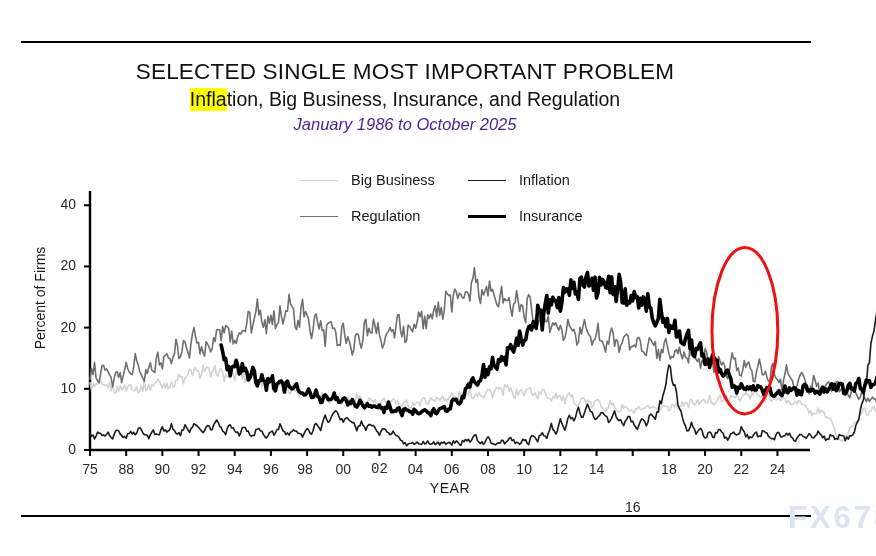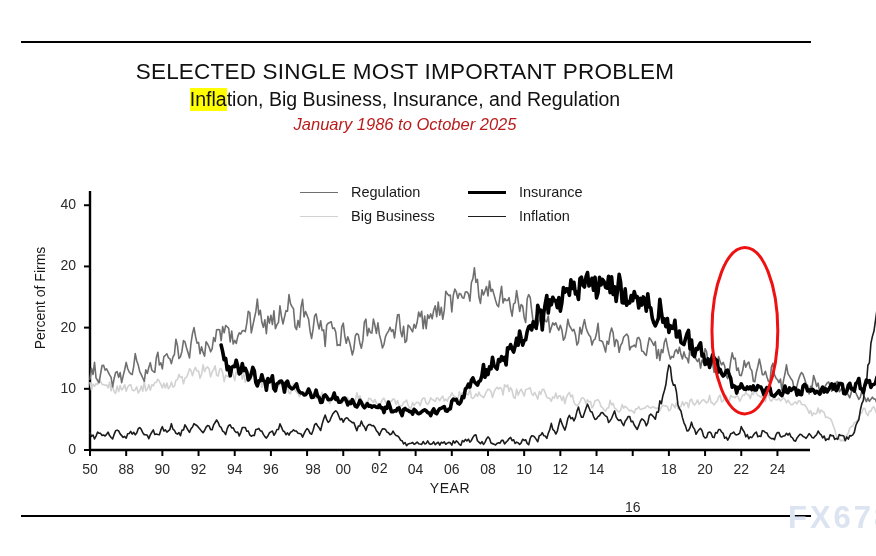--- a/index.html
+++ b/index.html
@@ -55,21 +55,21 @@
   }
   #subtitle .hl {
     background: #ffff00;
     padding: 0 0 1px 0;
   }
   #date-range {
     font-size: 16.5px;
     font-style: italic;
     line-height: 22px;
     margin-top: 1px;
-    color: #b91c1c;
+    color: #4c1d95;
     white-space: nowrap;
   }
 
   #legend {
     position: absolute;
     left: 300px;
     top: 168px;
     width: 320px;
   }
   .legend-row {
@@ -157,38 +157,38 @@
   <div class="rule" id="rule-top"></div>
   <div class="rule" id="rule-bottom"></div>
 
   <div id="title-block">
     <div id="main-title">SELECTED SINGLE MOST IMPORTANT PROBLEM</div>
     <div id="subtitle"><span class="hl">Infla</span><span>tion, Big Business, Insurance, and Regulation</span></div>
     <div id="date-range">January 1986 to October 2025</div>
   </div>
 
   <div id="legend">
+    <div class="legend-row">
+      <div class="legend-item col1">
+        <span class="legend-swatch" style="border-top:1.6px solid #d2d2d2;"></span>
+        <span class="legend-label">Big Business</span>
+      </div>
+      <div class="legend-item">
+        <span class="legend-swatch" style="border-top:1.6px solid #1c1c1c;"></span>
+        <span class="legend-label">Inflation</span>
+      </div>
+    </div>
     <div class="legend-row" style="margin-top:12px;">
       <div class="legend-item col1">
         <span class="legend-swatch" style="border-top:1.6px solid #6f6f6f;"></span>
         <span class="legend-label">Regulation</span>
       </div>
       <div class="legend-item">
         <span class="legend-swatch" style="border-top:3.6px solid #000000;"></span>
         <span class="legend-label">Insurance</span>
-      </div>
-    </div>
-    <div class="legend-row">
-      <div class="legend-item col1">
-        <span class="legend-swatch" style="border-top:1.6px solid #d2d2d2;"></span>
-        <span class="legend-label">Big Business</span>
-      </div>
-      <div class="legend-item">
-        <span class="legend-swatch" style="border-top:1.6px solid #1c1c1c;"></span>
-        <span class="legend-label">Inflation</span>
       </div>
     </div>
   </div>
 
   <div id="chart-area">
     <svg id="plot-svg" width="876" height="556" viewBox="0 0 876 556" style="position:absolute;left:0;top:0;">
         <line x1="90" y1="191" x2="90" y2="450" stroke="#000" stroke-width="2.4"></line>
         <line x1="90" y1="450" x2="810" y2="450" stroke="#000" stroke-width="2.4"></line>
         <line x1="84" y1="450" x2="90" y2="450" stroke="#000" stroke-width="2"></line>
         <line x1="84" y1="388.8095238095238" x2="90" y2="388.8095238095238" stroke="#000" stroke-width="2"></line>
@@ -222,27 +222,27 @@
         <ellipse cx="744.8743718592981" cy="330.67857142857144" rx="32.92462311557678" ry="83.21904761904761" fill="none" stroke="#ee1111" stroke-width="3"></ellipse>
       </svg>
     <div id="y-axis-title">Percent of Firms</div>
     <div id="x-axis-title">YEAR</div>
     <div id="tick-labels">
         <div class="tick-label-y" style="left: 42px; top: 441px;">0</div>
         <div class="tick-label-y" style="left: 42px; top: 379.81px;">10</div>
         <div class="tick-label-y" style="left: 42px; top: 318.619px;">20</div>
         <div class="tick-label-y" style="left: 42px; top: 257.429px;">20</div>
         <div class="tick-label-y" style="left: 42px; top: 196.238px;">40</div>
-        <div class="tick-label-x" style="left: 73px; top: 461px;">50</div>
+        <div class="tick-label-x" style="left: 73px; top: 461px;">75</div>
         <div class="tick-label-x" style="left: 109.181px; top: 461px;">88</div>
         <div class="tick-label-x" style="left: 145.362px; top: 461px;">90</div>
         <div class="tick-label-x" style="left: 181.543px; top: 461px;">92</div>
         <div class="tick-label-x" style="left: 217.724px; top: 461px;">94</div>
         <div class="tick-label-x" style="left: 253.905px; top: 461px;">96</div>
-        <div class="tick-label-x" style="left: 296px; top: 461px;">98</div>
+        <div class="tick-label-x" style="left: 288px; top: 461px;">98</div>
         <div class="tick-label-x" style="left: 326.266px; top: 461px;">00</div>
         <div class="tick-label-x" style="left: 362.447px; top: 461px; font-family: Liberation Mono, monospace;">02</div>
         <div class="tick-label-x" style="left: 398.628px; top: 461px;">04</div>
         <div class="tick-label-x" style="left: 434.809px; top: 461px;">06</div>
         <div class="tick-label-x" style="left: 470.99px; top: 461px;">08</div>
         <div class="tick-label-x" style="left: 507.171px; top: 461px;">10</div>
         <div class="tick-label-x" style="left: 543.352px; top: 461px;">12</div>
         <div class="tick-label-x" style="left: 579.533px; top: 461px;">14</div>
         <div class="tick-label-x" style="left: 615.714px; top: 451px; margin-top: 48px;">16</div>
         <div class="tick-label-x" style="left: 651.894px; top: 461px;">18</div>

